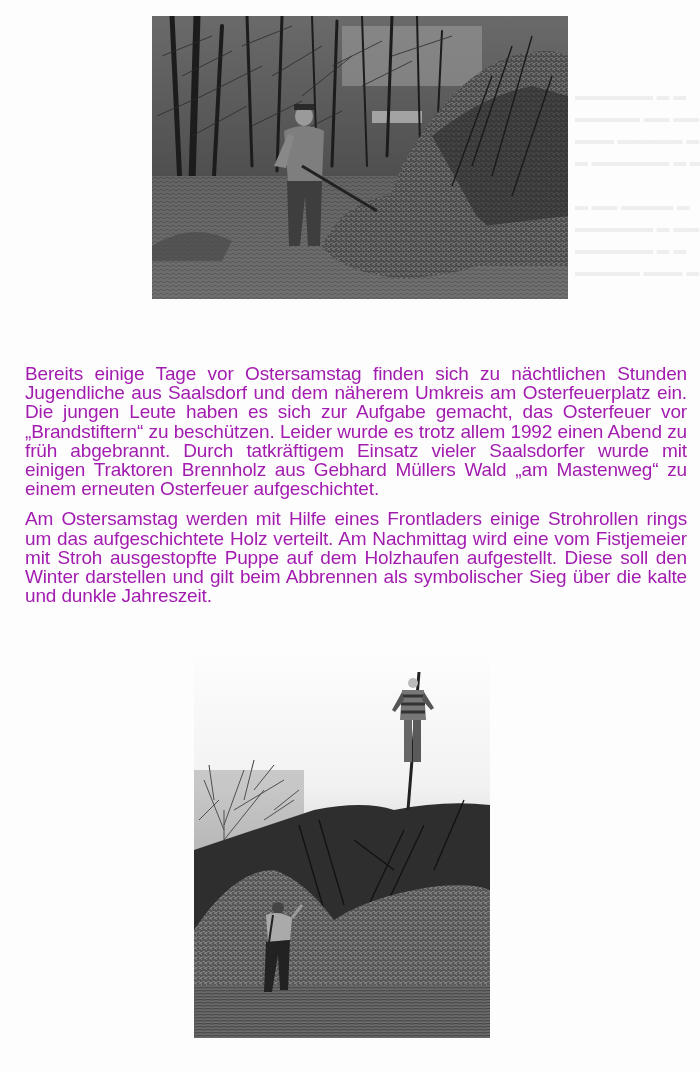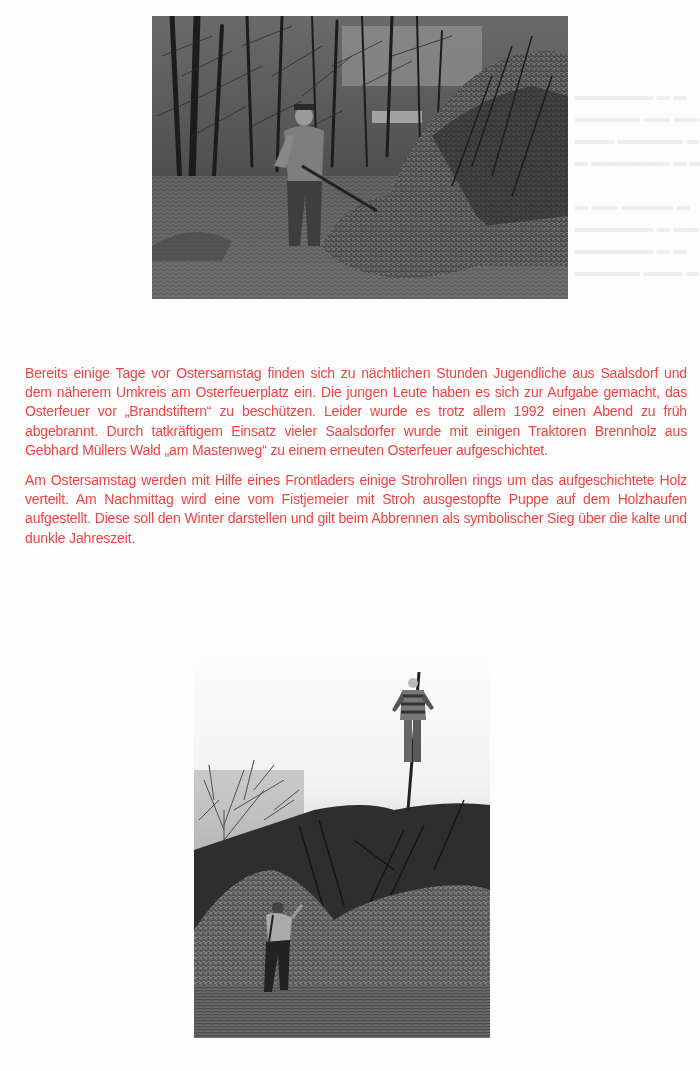--- a/index.html
+++ b/index.html
@@ -7,21 +7,21 @@
     width: 700px; height: 1071px; position: relative; overflow: hidden;
     background: #fdfdfd;
     font-family: "Liberation Sans", "DejaVu Sans", sans-serif;
   }
   .photo { position: absolute; overflow: hidden; }
   .photo svg { display: block; width: 100%; height: 100%; }
   #photo1 { left: 152px; top: 16px; width: 416px; height: 283px; }
   #photo2 { left: 194px; top: 650px; width: 296px; height: 388px; }
   .text-block {
     position: absolute; left: 25px; top: 364px; width: 662px;
-    font-size: 14px; line-height: 19.2px; color: #ef4444;
+    font-size: 19px; line-height: 19.2px; color: #a21caf;
   }
   .text-block p {
     margin: 0 0 11px 0; text-align: justify; text-align-last: left;
     letter-spacing: -0.15px;
   }
   .bleed {
     position: absolute; color: rgba(0,0,0,0.06); font-size: 13px; line-height: 22px;
     white-space: pre;
   }
   #bleed1 { left: 575px; top: 85px; }

